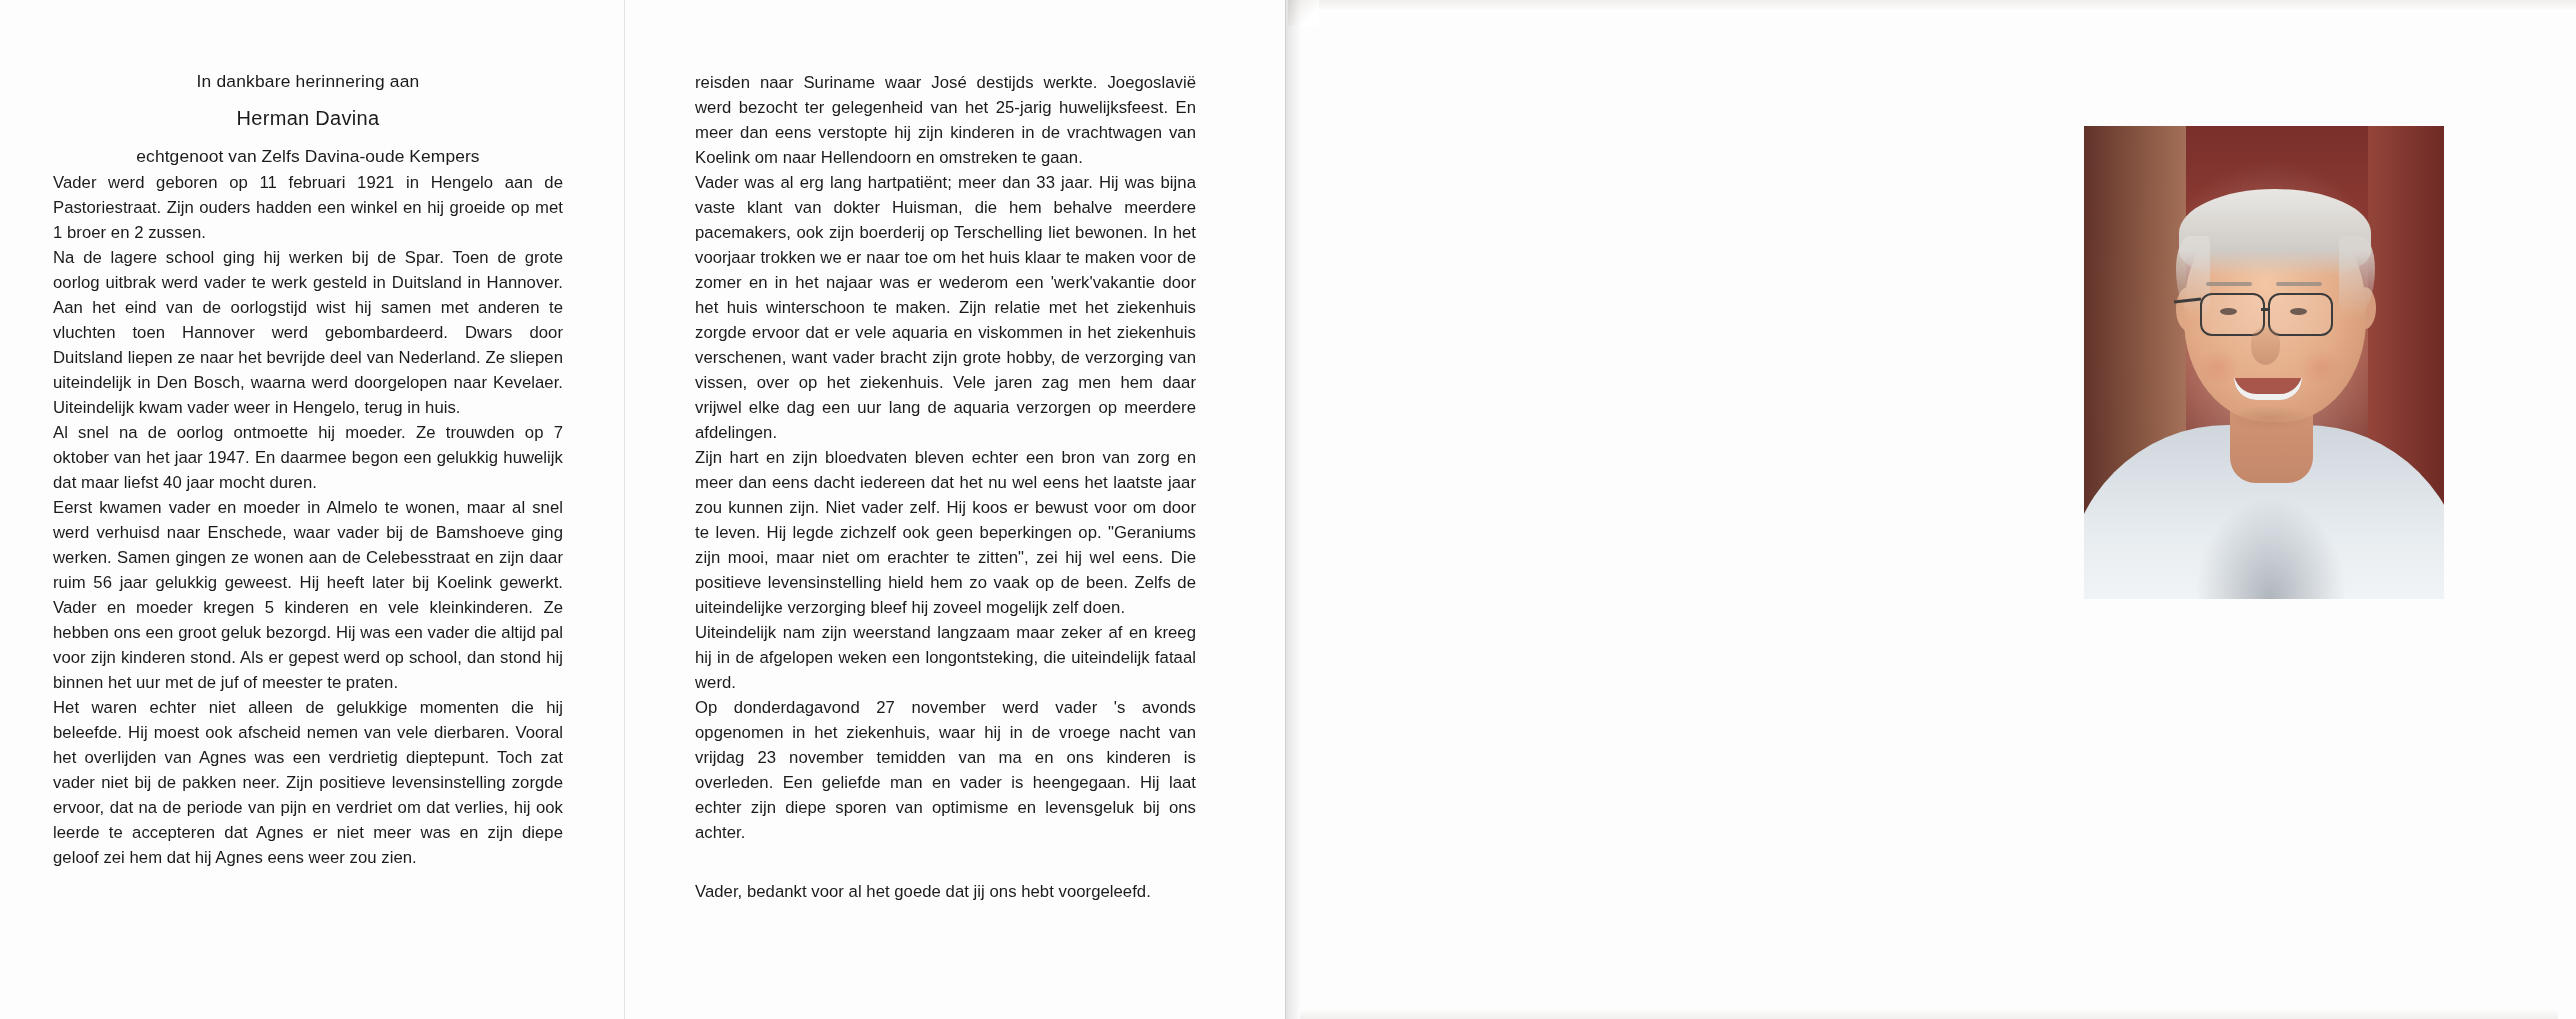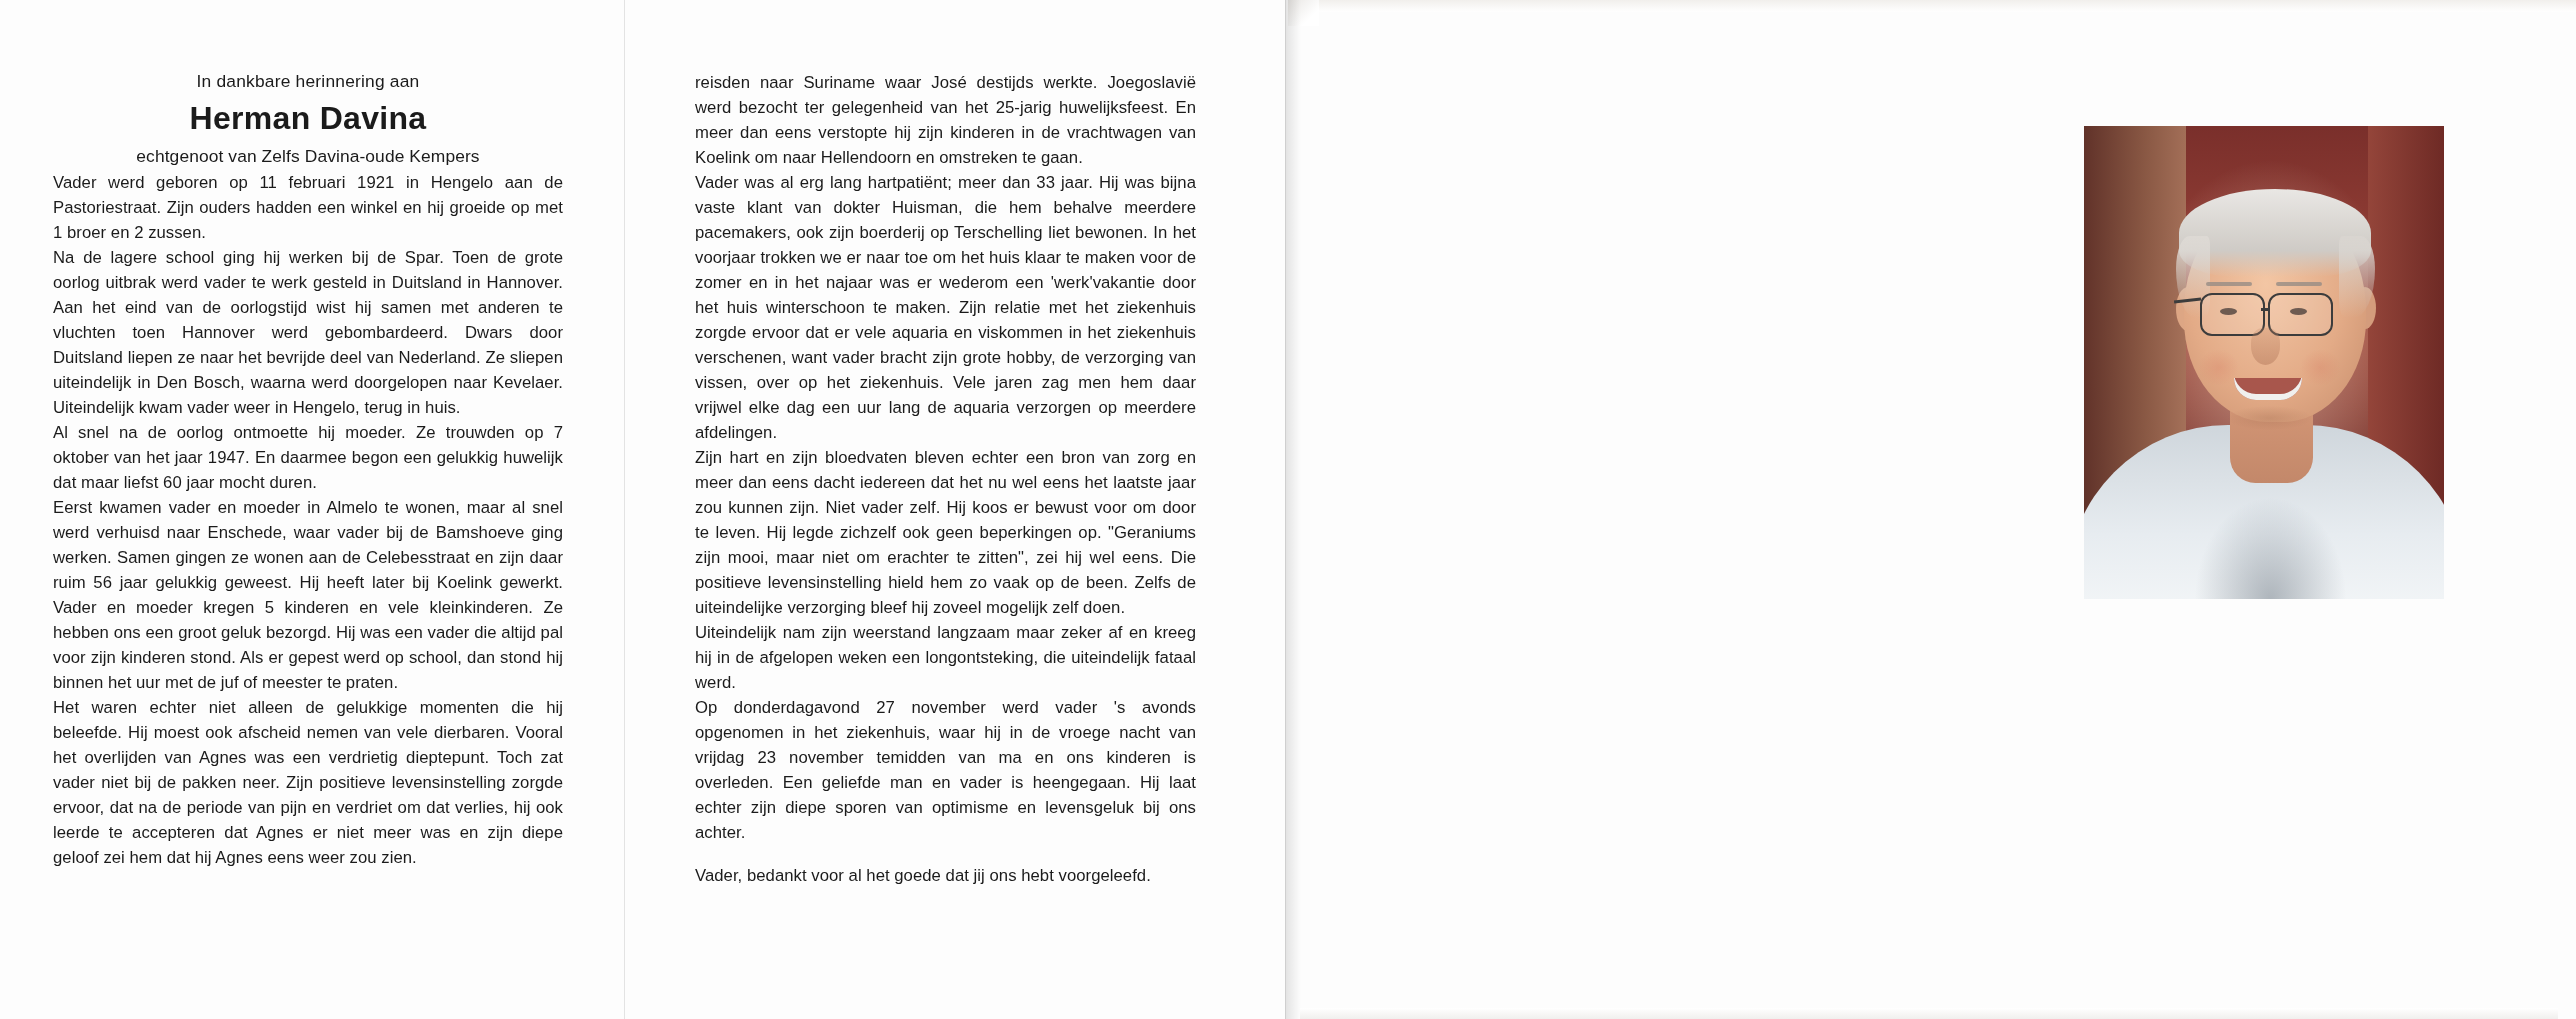--- a/index.html
+++ b/index.html
@@ -79,22 +79,22 @@
     top: 70px;
     width: 510px;
     text-align: center;
   }
   .heading-small {
     font-size: 17.4px;
     line-height: 22px;
     letter-spacing: 0.2px;
   }
   .heading-name {
-    font-size: 32px;
-    font-weight: bold;
+    font-size: 20px;
+    font-weight: normal;
     line-height: 39px;
     letter-spacing: 0.3px;
     margin-top: 6.8px;
   }
   .heading-spouse {
     font-size: 17.4px;
     line-height: 22px;
     margin-top: 6.8px;
     letter-spacing: 0.1px;
   }
@@ -116,21 +116,21 @@
     left: 53px;
     top: 170px;
     width: 510px;
   }
   .col-right {
     left: 695px;
     top: 70px;
     width: 501px;
   }
   .col-right p.spaced {
-    margin-top: 18px;
+    margin-top: 34px;
   }
 
   
   .photo-frame {
     position: absolute;
     left: 2084px;
     top: 126px;
     width: 360px;
     height: 473px;
     background: #ffffff;
@@ -323,21 +323,21 @@
 
   <div class="card-heading">
     <div class="heading-small">In dankbare herinnering aan</div>
     <div class="heading-name">Herman Davina</div>
     <div class="heading-spouse">echtgenoot van Zelfs Davina-oude Kempers</div>
   </div>
 
   <div class="col col-left">
     <p>Vader werd geboren op 11 februari 1921 in Hengelo aan de Pastoriestraat. Zijn ouders hadden een winkel en hij groeide op met 1 broer en 2 zussen.</p>
     <p>Na de lagere school ging hij werken bij de Spar. Toen de grote oorlog uitbrak werd vader te werk gesteld in Duitsland in Hannover. Aan het eind van de oorlogstijd wist hij samen met anderen te vluchten toen Hannover werd gebombardeerd. Dwars door Duitsland liepen ze naar het bevrijde deel van Nederland. Ze sliepen uiteindelijk in Den Bosch, waarna werd doorgelopen naar Kevelaer. Uiteindelijk kwam vader weer in Hengelo, terug in huis.</p>
-    <p>Al snel na de oorlog ontmoette hij moeder. Ze trouwden op 7 oktober van het jaar 1947. En daarmee begon een gelukkig huwelijk dat maar liefst 60 jaar mocht duren.</p>
+    <p>Al snel na de oorlog ontmoette hij moeder. Ze trouwden op 7 oktober van het jaar 1947. En daarmee begon een gelukkig huwelijk dat maar liefst 40 jaar mocht duren.</p>
     <p>Eerst kwamen vader en moeder in Almelo te wonen, maar al snel werd verhuisd naar Enschede, waar vader bij de Bamshoeve ging werken. Samen gingen ze wonen aan de Celebesstraat en zijn daar ruim 56 jaar gelukkig geweest. Hij heeft later bij Koelink gewerkt. Vader en moeder kregen 5 kinderen en vele kleinkinderen. Ze hebben ons een groot geluk bezorgd. Hij was een vader die altijd pal voor zijn kinderen stond. Als er gepest werd op school, dan stond hij binnen het uur met de juf of meester te praten.</p>
     <p>Het waren echter niet alleen de gelukkige momenten die hij beleefde. Hij moest ook afscheid nemen van vele dierbaren. Vooral het overlijden van Agnes was een verdrietig dieptepunt. Toch zat vader niet bij de pakken neer. Zijn positieve levensinstelling zorgde ervoor, dat na de periode van pijn en verdriet om dat verlies, hij ook leerde te accepteren dat Agnes er niet meer was en zijn diepe geloof zei hem dat hij Agnes eens weer zou zien.</p>
   </div>
 
   <div class="col col-right">
     <p>reisden naar Suriname waar José destijds werkte. Joegoslavië werd bezocht ter gelegenheid van het 25-jarig huwelijksfeest. En meer dan eens verstopte hij zijn kinderen in de vrachtwagen van Koelink om naar Hellendoorn en omstreken te gaan.</p>
     <p>Vader  was al erg lang hartpatiënt; meer dan 33 jaar. Hij was bijna vaste klant van dokter Huisman, die hem behalve meerdere pacemakers, ook zijn boerderij op Terschelling liet bewonen. In het voorjaar trokken we er naar toe om het huis klaar te maken voor de zomer en in het najaar was er wederom een 'werk'vakantie door het huis winterschoon te maken. Zijn relatie met het ziekenhuis zorgde ervoor dat er vele aquaria en viskommen in het ziekenhuis verschenen, want vader bracht zijn grote hobby, de verzorging van vissen, over op het ziekenhuis. Vele jaren zag men hem daar vrijwel elke dag een uur lang de aquaria verzorgen op meerdere afdelingen.</p>
     <p>Zijn hart en zijn bloedvaten bleven echter een bron van zorg en meer dan eens dacht iedereen dat het nu wel eens het laatste jaar zou kunnen zijn. Niet vader zelf. Hij koos er bewust voor om door te leven. Hij legde zichzelf ook geen beperkingen op. "Geraniums zijn mooi, maar niet om erachter te zitten", zei hij wel eens. Die positieve levensinstelling hield hem zo vaak op de been. Zelfs de uiteindelijke verzorging bleef hij zoveel mogelijk zelf doen.</p>
     <p>Uiteindelijk nam zijn weerstand langzaam maar zeker af en kreeg hij in de afgelopen weken een longontsteking, die uiteindelijk fataal werd.</p>
     <p>Op donderdagavond 27 november werd vader 's avonds opgenomen in het ziekenhuis, waar hij in de vroege nacht van vrijdag 23 november temidden van ma en ons kinderen is overleden.  Een geliefde man en vader is heengegaan. Hij laat echter zijn diepe sporen van optimisme en levensgeluk bij ons achter.</p>

